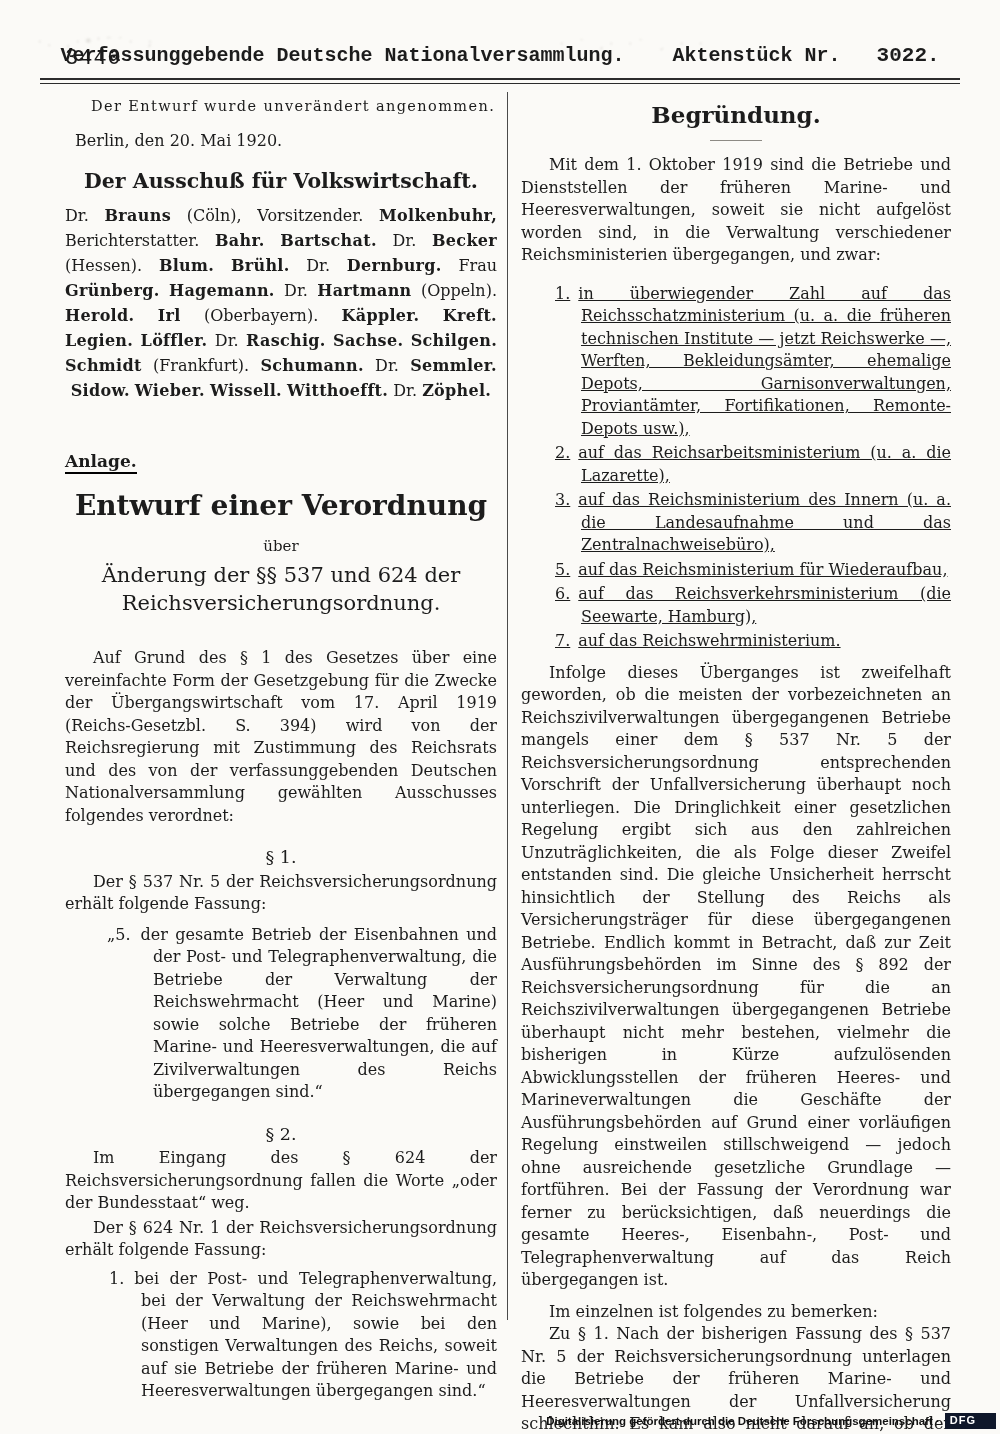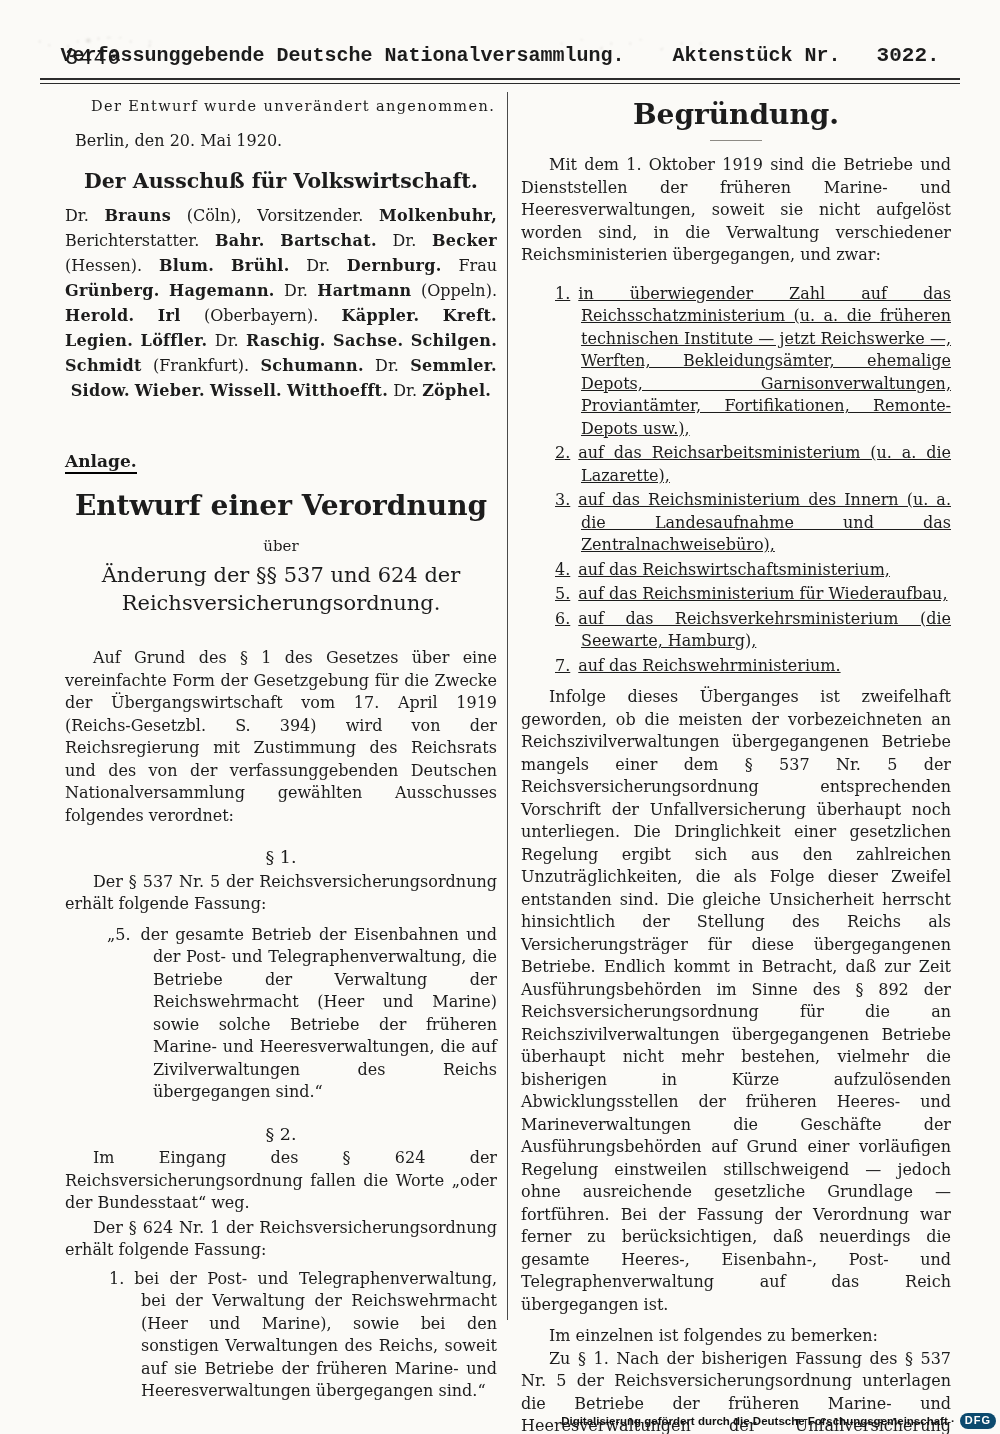--- a/index.html
+++ b/index.html
@@ -38,32 +38,32 @@
   .draft-connector{margin-top:12px;text-align:center;font-size:15px;}
   .draft-subtitle{margin-top:4px;text-align:center;font-size:21px;line-height:28px;}
   .intro{margin-top:30px;}
   .sec-heading{margin-top:19px;text-align:center;font-size:17.5px;}
   .sec-text{margin-top:2px;}
   .q-item{margin-top:8px;margin-left:88px;text-indent:-46px;}
   .q-item .marker{padding-right:10px;}
   .n-item{margin-top:6px;margin-left:76px;text-indent:-32px;}
   .n-item .marker{padding-right:10px;}
   
-  .just-heading{margin-top:7px;text-align:center;font-size:28px;font-weight:bold;line-height:32px;}
+  .just-heading{margin-top:7px;text-align:center;font-size:23px;font-weight:bold;line-height:32px;}
   .just-rule{width:52px;border-top:1px solid #8d8a84;margin:9px auto 13px auto;height:0;}
   .ministry-list{margin-top:16px;text-decoration:underline;}
   .m-item{margin-top:2px;margin-left:60px;text-indent:-26px;}
   .m-item .marker{padding-right:8px;}
   .para-gap{margin-top:9px;}
   
   .footer{position:absolute;right:4px;bottom:5px;display:flex;align-items:center;
     font-family:"Liberation Sans","DejaVu Sans",sans-serif;}
   .footer-credit{font-size:11.5px;font-weight:bold;color:#111;}
-  .dfg-logo{margin-left:5px;background:#0c4a6e;color:#fff;font-size:11px;font-weight:bold;
-    padding:2px 5px 3px 5px;letter-spacing:1px;line-height:11px;border-radius:8px;}
+  .dfg-logo{margin-left:5px;background:#0f172a;color:#fff;font-size:11px;font-weight:bold;
+    padding:2px 20px 3px 5px;letter-spacing:1px;line-height:11px;}
 </style>
 </head>
 <body>
 
 <span class="artifact" style="left:38px;top:36px;">·. ,·*ˈ¨˙· ;</span>
 <span class="artifact" style="left:560px;top:38px;">· ˙ ,· ·˙ ¸ · ·</span>
 
 <div class="header-row">
   <span class="page-number">3440</span>
   <div class="header-title">
@@ -107,21 +107,20 @@
   <div class="col-right">
     <p class="just-heading">Begründung.</p>
     <div class="just-rule"></div>
 
     <p class="indent">Mit dem 1. Oktober 1919 sind die Betriebe und Dienststellen der früheren Marine- und Heeresverwaltungen, soweit sie nicht aufgelöst worden sind, in die Verwaltung verschiedener Reichsministerien übergegangen, und zwar:</p>
 
     <div class="ministry-list">
       <p class="m-item"><span class="marker">1.</span><span>in überwiegender Zahl auf das Reichsschatzministerium (u. a. die früheren technischen Institute — jetzt Reichswerke —, Werften, Bekleidungsämter, ehemalige Depots, Garnisonverwaltungen, Proviantämter, Fortifikationen, Remonte-Depots usw.),</span></p>
       <p class="m-item"><span class="marker">2.</span><span>auf das Reichsarbeitsministerium (u. a. die Lazarette),</span></p>
       <p class="m-item"><span class="marker">3.</span><span>auf das Reichsministerium des Innern (u. a. die Landesaufnahme und das Zentralnachweisebüro),</span></p>
-      <p class="m-item"><span class="marker">4.</span><span>auf das Reichswirtschaftsministerium,</span></p>
       <p class="m-item"><span class="marker">5.</span><span>auf das Reichsministerium für Wiederaufbau,</span></p>
       <p class="m-item"><span class="marker">6.</span><span>auf das Reichsverkehrsministerium (die Seewarte, Hamburg),</span></p>
       <p class="m-item"><span class="marker">7.</span><span>auf das Reichswehrministerium.</span></p>
     </div>
 
     <p class="para-gap indent">Infolge dieses Überganges ist zweifelhaft geworden, ob die meisten der vorbezeichneten an Reichszivilverwaltungen übergegangenen Betriebe mangels einer dem § 537 Nr. 5 der Reichsversicherungsordnung entsprechenden Vorschrift der Unfallversicherung überhaupt noch unterliegen. Die Dringlichkeit einer gesetzlichen Regelung ergibt sich aus den zahlreichen Unzuträglichkeiten, die als Folge dieser Zweifel entstanden sind. Die gleiche Unsicherheit herrscht hinsichtlich der Stellung des Reichs als Versicherungsträger für diese übergegangenen Betriebe. Endlich kommt in Betracht, daß zur Zeit Ausführungsbehörden im Sinne des § 892 der Reichsversicherungsordnung für die an Reichszivilverwaltungen übergegangenen Betriebe überhaupt nicht mehr bestehen, vielmehr die bisherigen in Kürze aufzulösenden Abwicklungsstellen der früheren Heeres- und Marineverwaltungen die Geschäfte der Ausführungsbehörden auf Grund einer vorläufigen Regelung einstweilen stillschweigend — jedoch ohne ausreichende gesetzliche Grundlage — fortführen. Bei der Fassung der Verordnung war ferner zu berücksichtigen, daß neuerdings die gesamte Heeres-, Eisenbahn-, Post- und Telegraphenverwaltung auf das Reich übergegangen ist.</p>
     <p class="para-gap indent">Im einzelnen ist folgendes zu bemerken:</p>
     <p class="indent">Zu § 1.  Nach der bisherigen Fassung des § 537 Nr. 5 der Reichsversicherungsordnung unterlagen die Betriebe der früheren Marine- und Heeresverwaltungen der Unfallversicherung schlechthin. Es kam also nicht darauf an, ob der Betrieb die sonst in den §§ 537, 538 bezeichneten Merkmale trug, insbesondere war es unerheblich, daß der Betrieb, wie das Gesetz bei der überwiegenden Zahl von Betrieben ausdrücklich vorschreibt, kein gewerbsmäßiger war.</p>
 
   </div>

